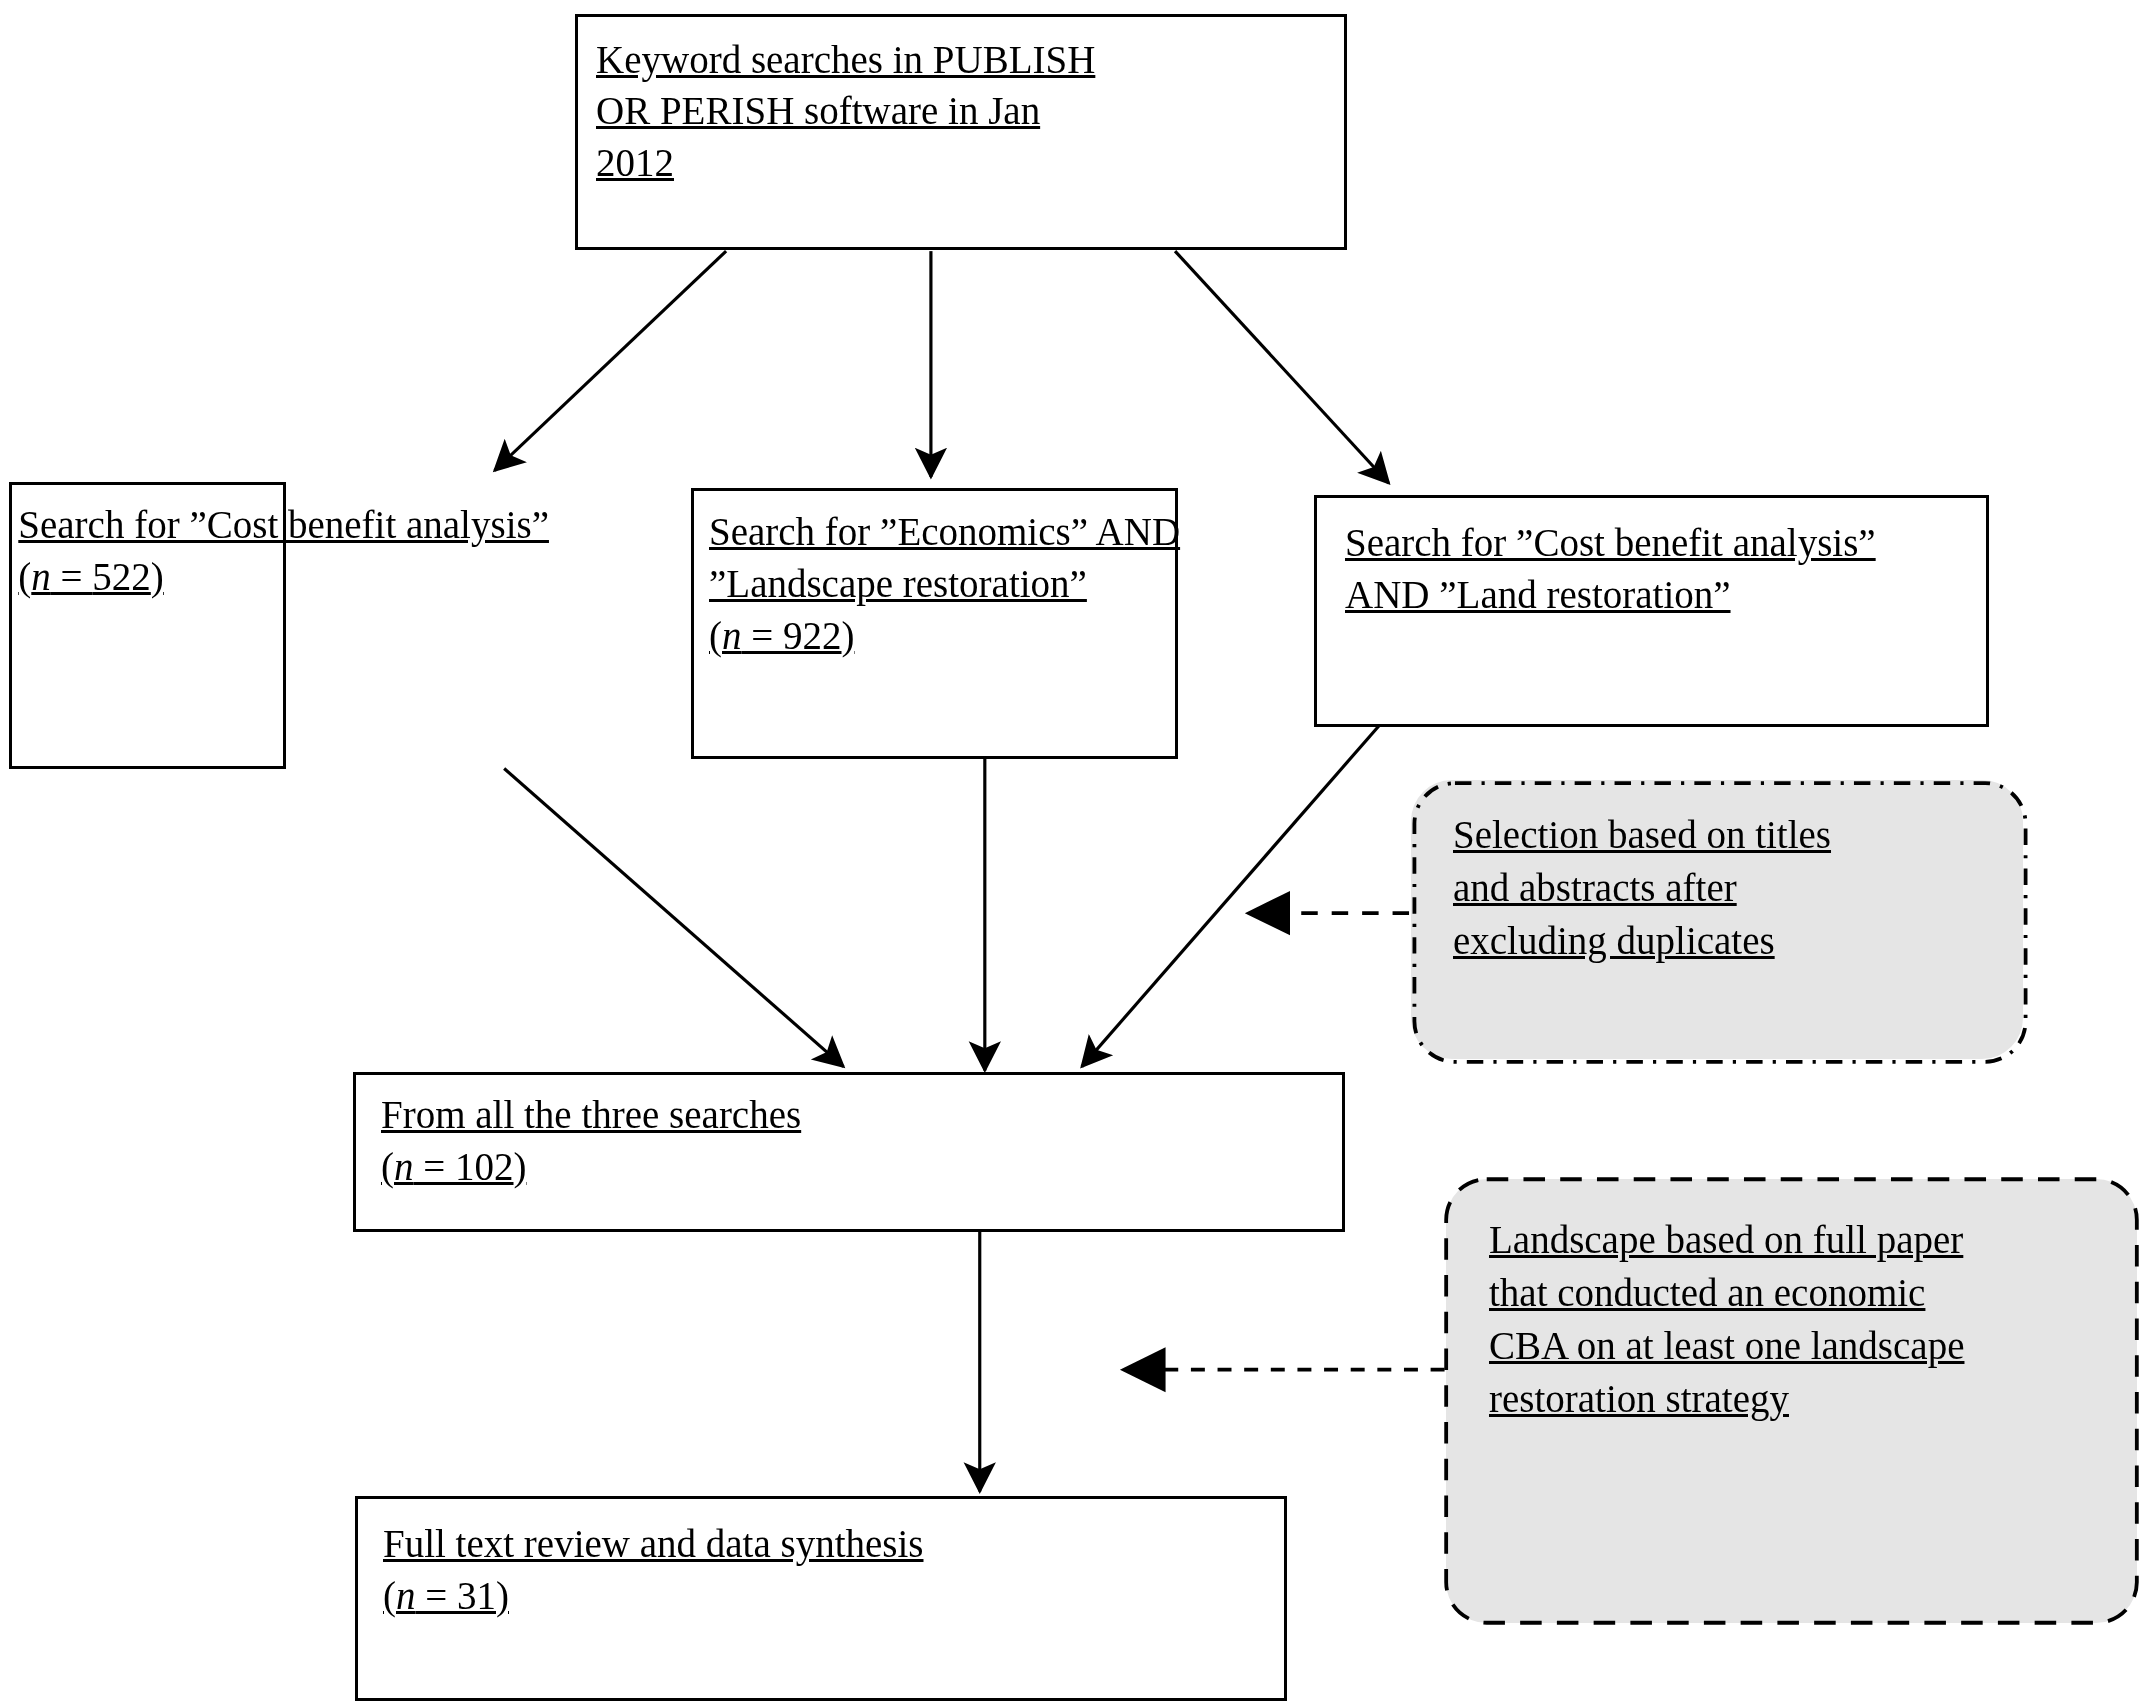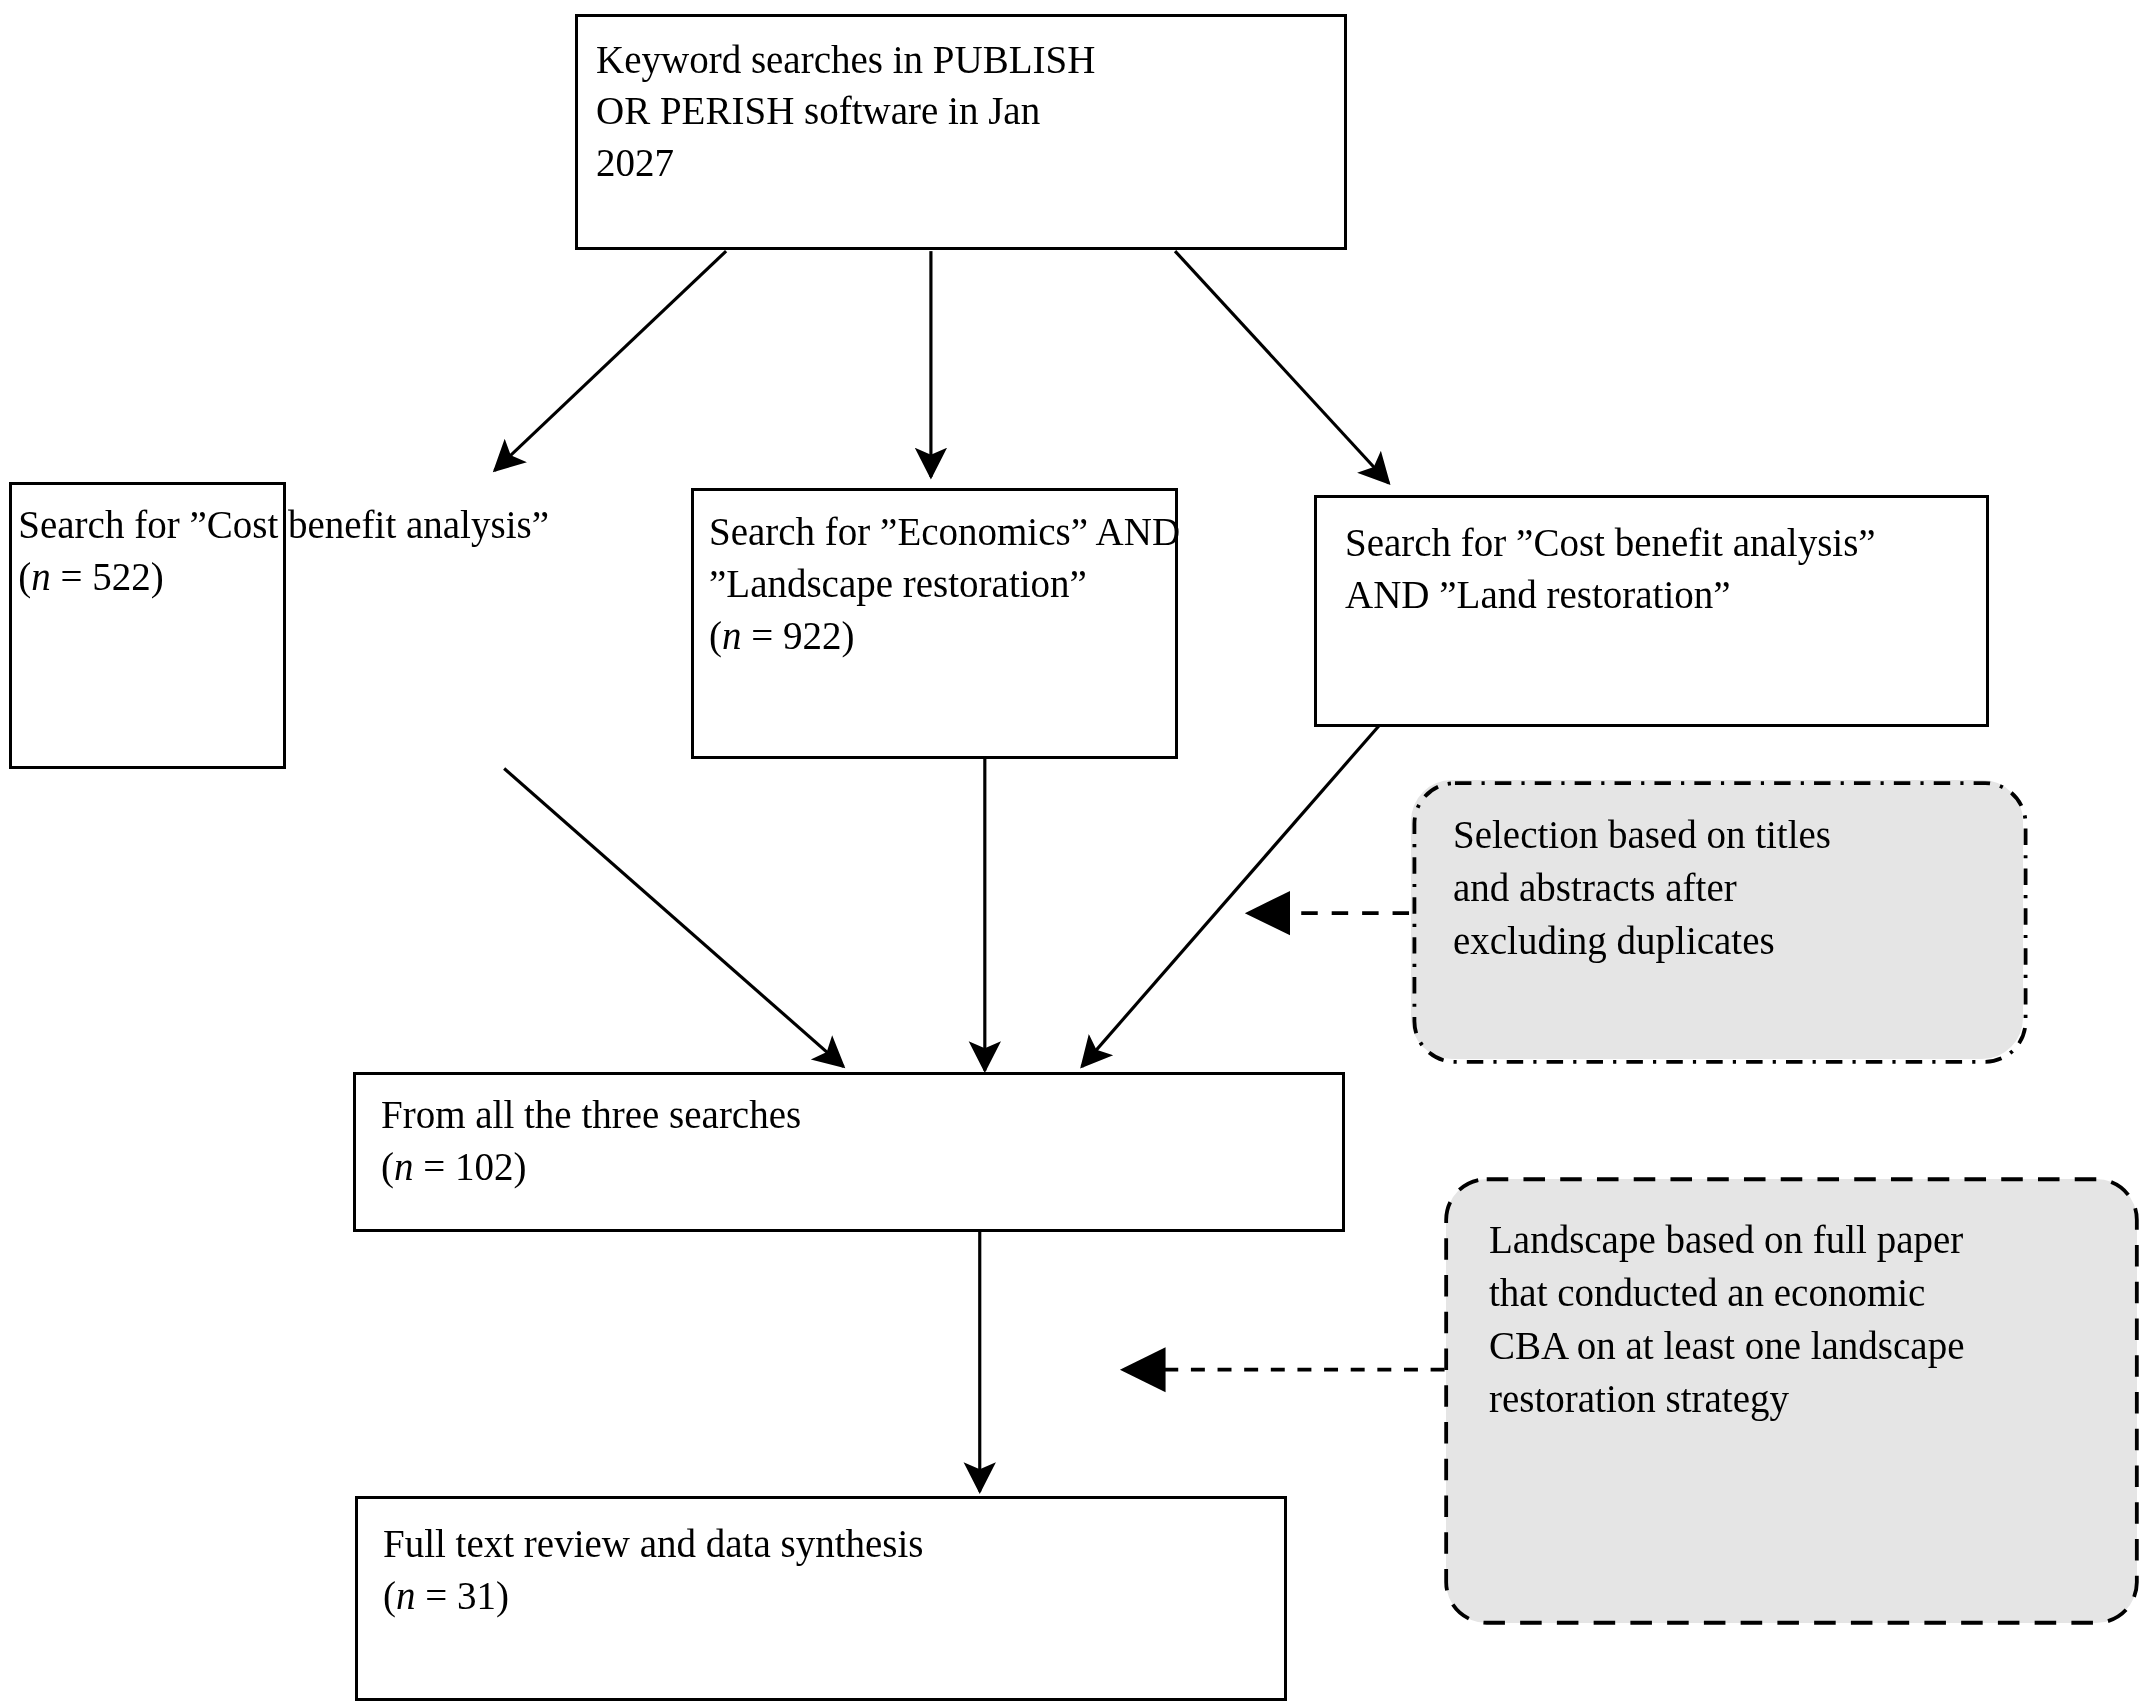--- a/index.html
+++ b/index.html
@@ -35,20 +35,21 @@
     position: absolute;
     left: 18px;
     right: -19px;
     top: 16.5px;
     font-size: 39px;
     line-height: 1.33;
     white-space: nowrap;
   }
   .line {
     display: block;
+    text-decoration: underline;
   }
   .nval {
     font-style: italic;
   }
   .callout {
     position: absolute;
     box-sizing: border-box;
     background: #e5e5e5;
     border-radius: 41px;
   }
@@ -106,21 +107,21 @@
 
     <line x1="2222" y1="1440" x2="1972" y2="1440" stroke="#000000" stroke-width="6" stroke-dasharray="26 22" marker-end="url(#ahd)"></line>
 
     <line x1="2278" y1="2160" x2="1775" y2="2160" stroke="#000000" stroke-width="6" stroke-dasharray="22 20" marker-end="url(#ahd)"></line>
   </svg>
 
   <div class="node" style="left:575px; top:14px; width:772px; height:236px;">
     <div class="body">
       <span class="line">Keyword searches in PUBLISH</span>
       <span class="line">OR PERISH software in Jan</span>
-      <span class="line">2027</span>
+      <span class="line">2012</span>
     </div>
   </div>
 
   <div class="node" style="left:9px; top:482px; width:277px; height:287px;">
     <div class="body" style="left:6.3px; right:-38px; top:14px;">
       <span class="line">Search for ”Cost benefit analysis”</span>
       <span class="line"><span>(</span><span class="nval">n</span><span> = </span><span>522</span><span>)</span></span>
     </div>
   </div>
 

